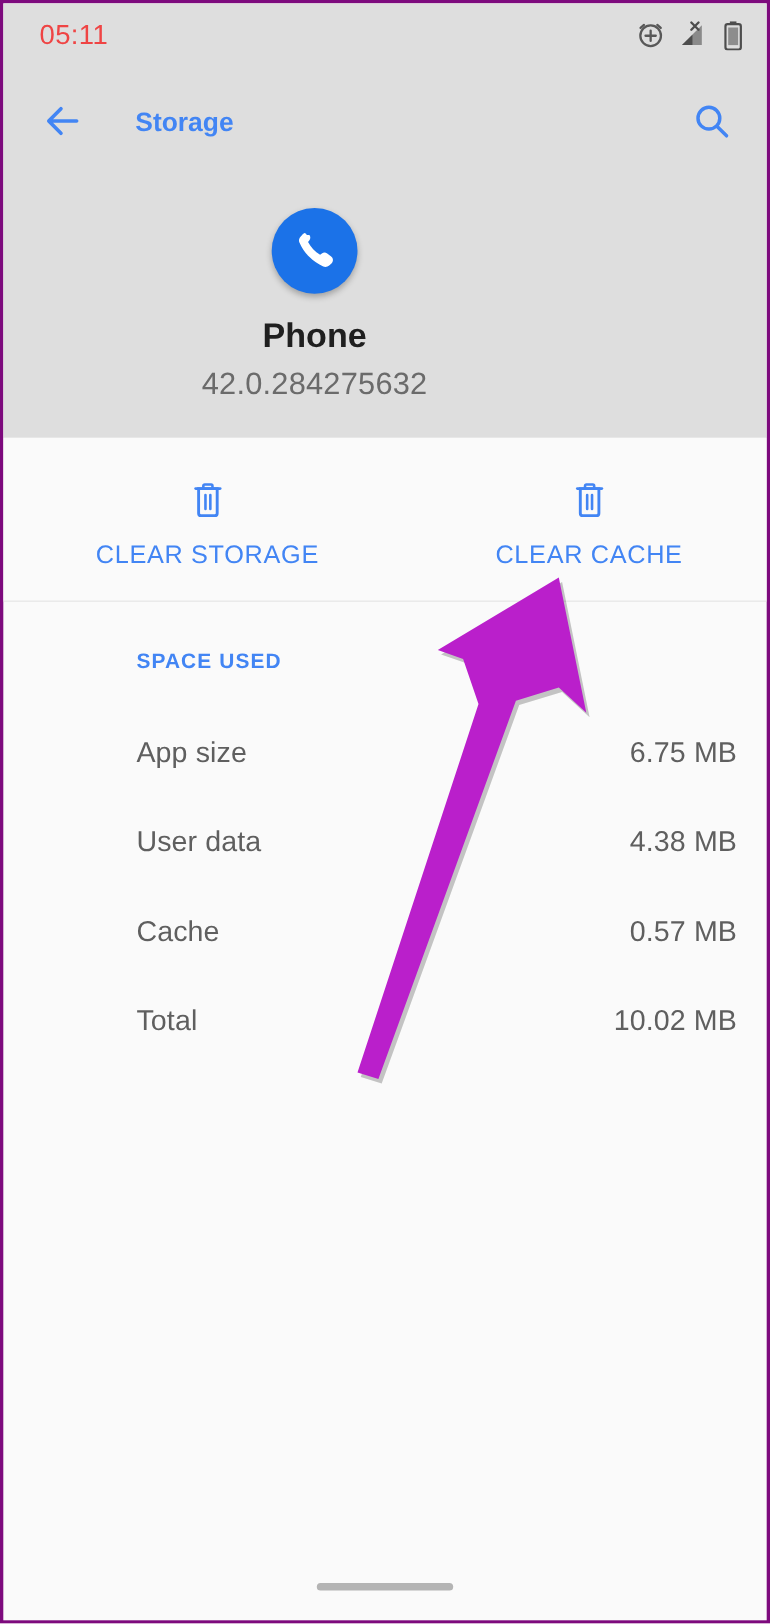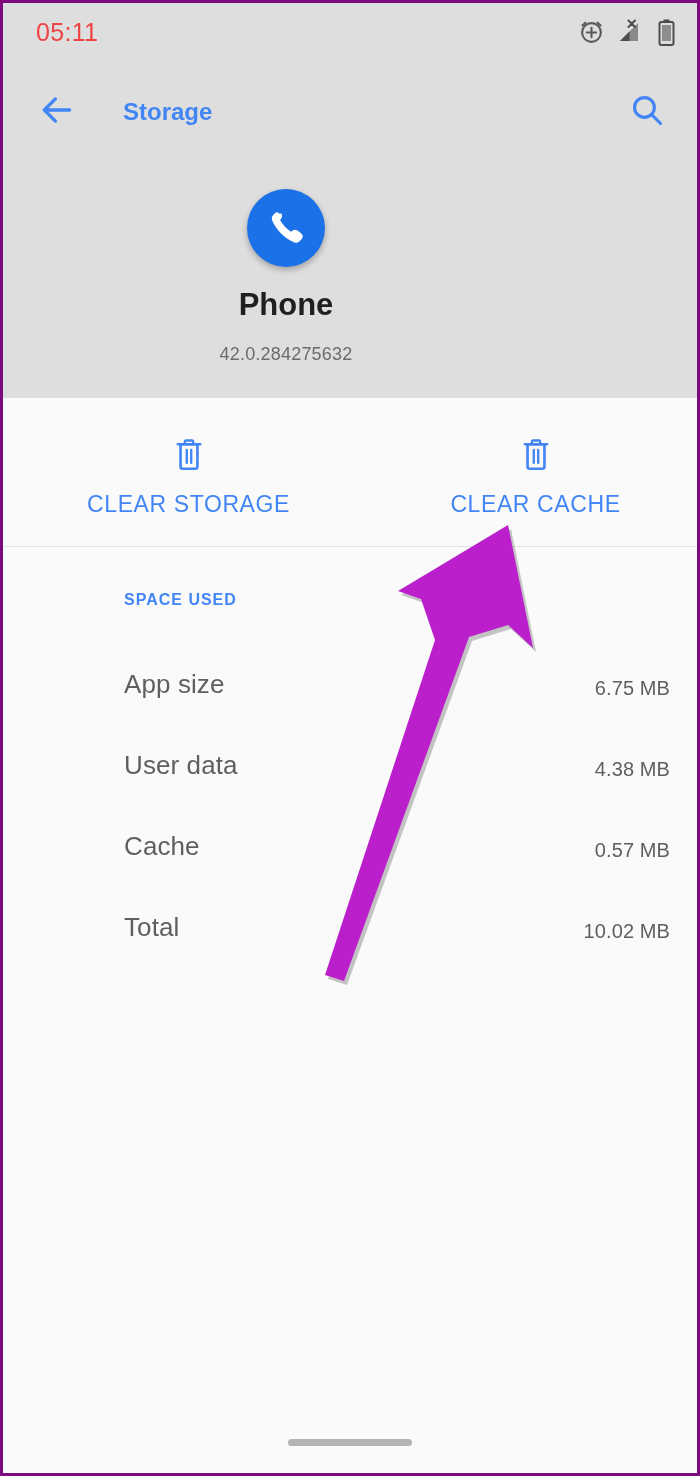--- a/index.html
+++ b/index.html
@@ -120,22 +120,22 @@
     justify-content: center;
   }
   .app-name {
     margin-top: 20px;
     font-size: 31px;
     font-weight: bold;
     color: #1f1f1f;
     letter-spacing: 0px;
   }
   .app-version {
-    margin-top: 21px;
-    font-size: 18px;
+    margin-top: 10px;
+    font-size: 28px;
     color: #6b6b6b;
     letter-spacing: 0.2px;
   }
 
   
   .actions-row {
     position: absolute;
     left: 0;
     top: 395px;
     width: 694px;
@@ -181,21 +181,21 @@
     position: absolute;
     left: 0;
     top: 544px;
     width: 694px;
     background: #fafafa;
   }
   .section-title {
     position: absolute;
     left: 121px;
     top: 44px;
-    font-size: 16px;
+    font-size: 19px;
     font-weight: bold;
     color: #4285f4;
     letter-spacing: 1.0px;
   }
   .rows {
     position: absolute;
     left: 0;
     top: 72px;
     width: 694px;
   }
@@ -207,21 +207,21 @@
     justify-content: space-between;
     padding: 0 27px 0 121px;
     box-sizing: border-box;
   }
   .row-label {
     font-size: 26px;
     color: #5f5f5f;
     letter-spacing: 0.1px;
   }
   .row-value {
-    font-size: 20px;
+    font-size: 26px;
     color: #5f5f5f;
     letter-spacing: 0.1px;
   }
 
   
   .annotation {
     position: absolute;
     left: 0;
     top: 0;
     width: 694px;

